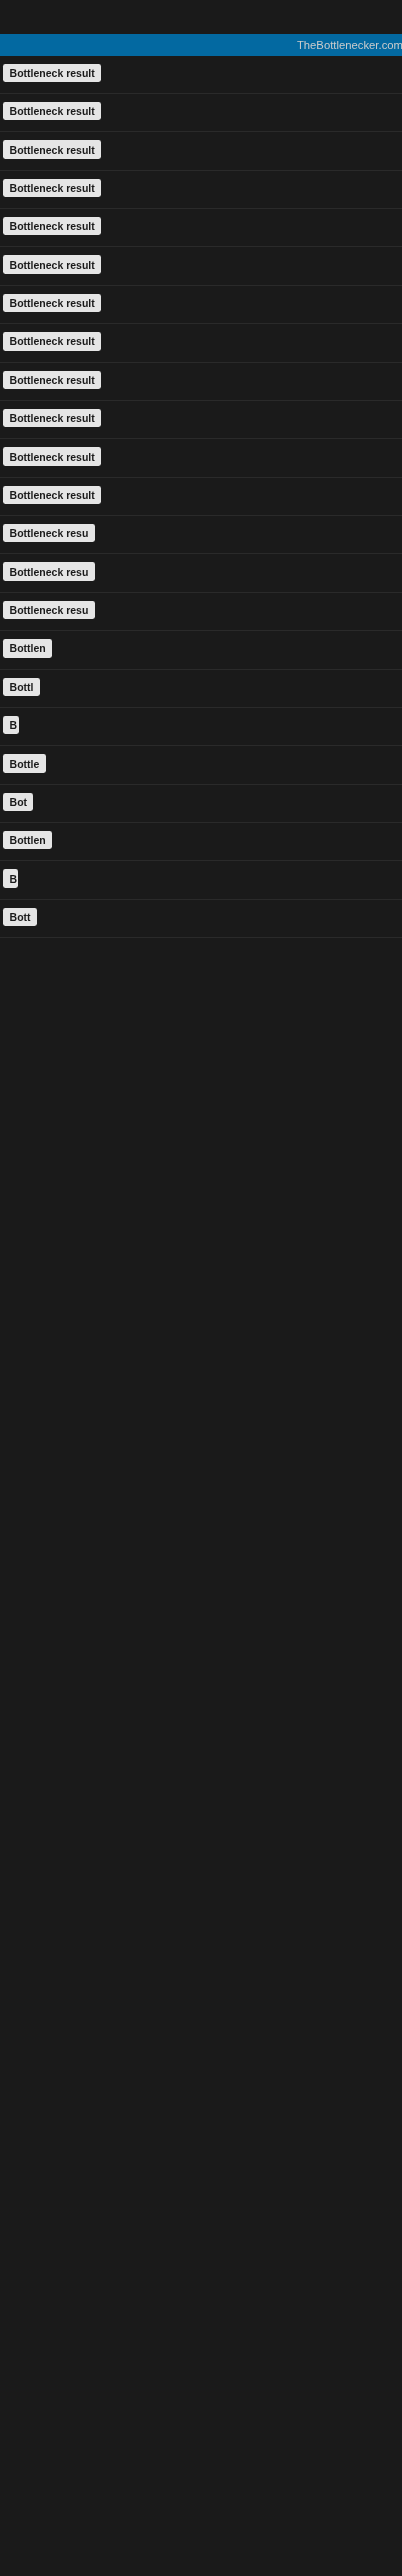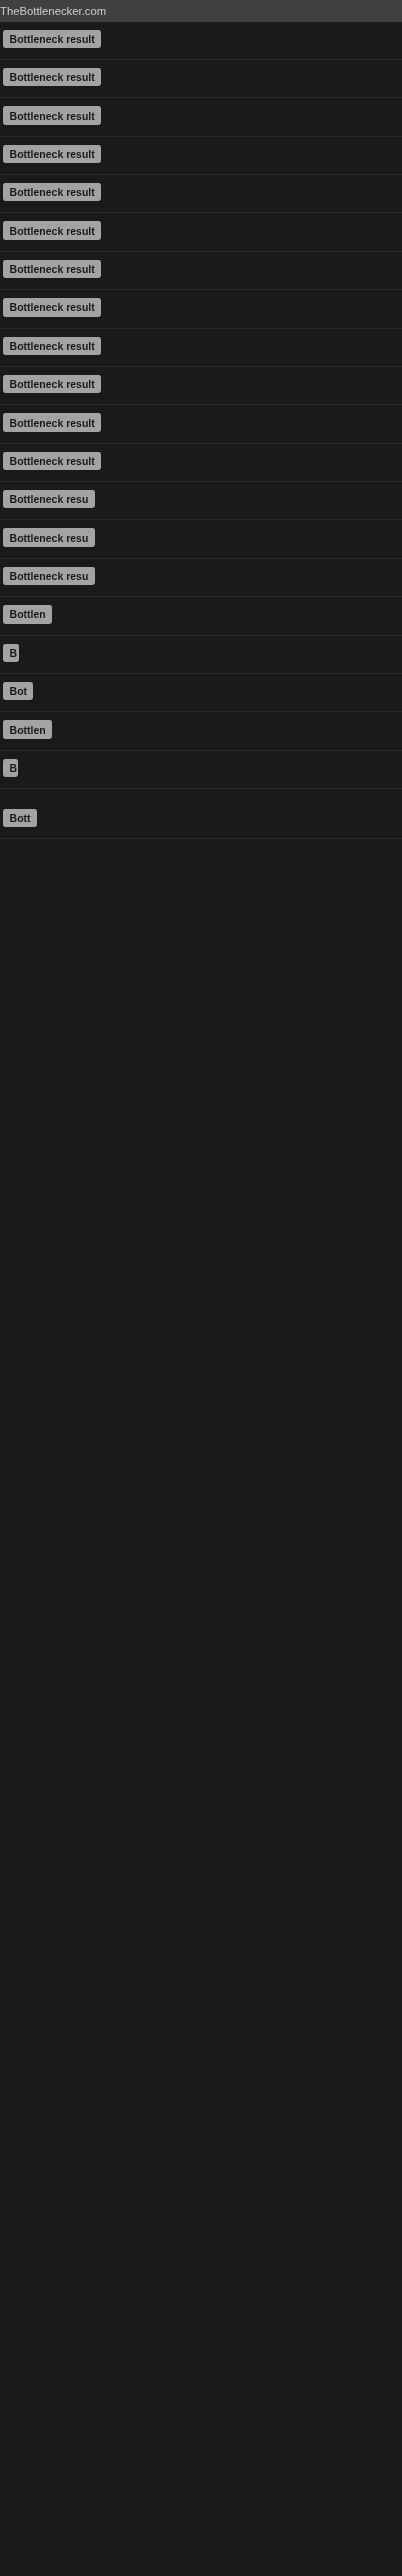--- a/index.html
+++ b/index.html
@@ -10,30 +10,31 @@
 
     body {
       width: 403px;
       min-height: 2576px;
       background-color: #1a1a1a;
       font-family: Arial, sans-serif;
       position: relative;
     }
 
     .site-title {
-      text-align: left;
+      text-align: right;
       color: #cccccc;
       font-size: 11.3px;
       padding: 4.8px 0;
-      background-color: #404040;
+      background-color: #0369a1;
+      margin-top: 34px;
     }
 
     .bottleneck-badge {
       display: inline-block;
-      background-color: #a3a3a3;
+      background-color: #e5e5e5;
       color: #1a1a1a;
       font-size: 10.5px;
       font-weight: bold;
       padding: 3.2px 6.4px;
       border-radius: 2.4px;
       white-space: nowrap;
       overflow: hidden;
     }
 
     .result-row {
@@ -57,20 +58,22 @@
       <div class="result-row"><div class="bottleneck-badge" style="max-width: 129px;">Bottleneck result</div></div>
       <div class="result-row"><div class="bottleneck-badge" style="max-width: 129px;">Bottleneck result</div></div>
       <div class="result-row"><div class="bottleneck-badge" style="max-width: 129px;">Bottleneck result</div></div>
       <div class="result-row"><div class="bottleneck-badge" style="max-width: 129px;">Bottleneck result</div></div>
       <div class="result-row"><div class="bottleneck-badge" style="max-width: 129px;">Bottleneck result</div></div>
       <div class="result-row"><div class="bottleneck-badge" style="max-width: 125px;">Bottleneck result</div></div>
       <div class="result-row"><div class="bottleneck-badge" style="max-width: 117px;">Bottleneck resu</div></div>
       <div class="result-row"><div class="bottleneck-badge" style="max-width: 113px;">Bottleneck resu</div></div>
       <div class="result-row"><div class="bottleneck-badge" style="max-width: 109px;">Bottleneck resu</div></div>
       <div class="result-row"><div class="bottleneck-badge" style="max-width: 64px;">Bottlen</div></div>
+      <div class="result-row"><div class="bottleneck-badge" style="max-width: 52px;">Bottl</div></div>
       <div class="result-row"><div class="bottleneck-badge" style="max-width: 16px;">B</div></div>
+      <div class="result-row"><div class="bottleneck-badge" style="max-width: 56px;">Bottle</div></div>
       <div class="result-row"><div class="bottleneck-badge" style="max-width: 36px;">Bot</div></div>
       <div class="result-row"><div class="bottleneck-badge" style="max-width: 63px;">Bottlen</div></div>
       <div class="result-row"><div class="bottleneck-badge" style="max-width: 14.5px;">B</div></div>
-      <div class="result-row"><div class="bottleneck-badge" style="max-width: 44px; margin-top: 12px;">Bott</div></div>
+      <div class="result-row"><div class="bottleneck-badge" style="max-width: 44px;">Bott</div></div>
     </div>
 </div>
 
 
 </body></html>

